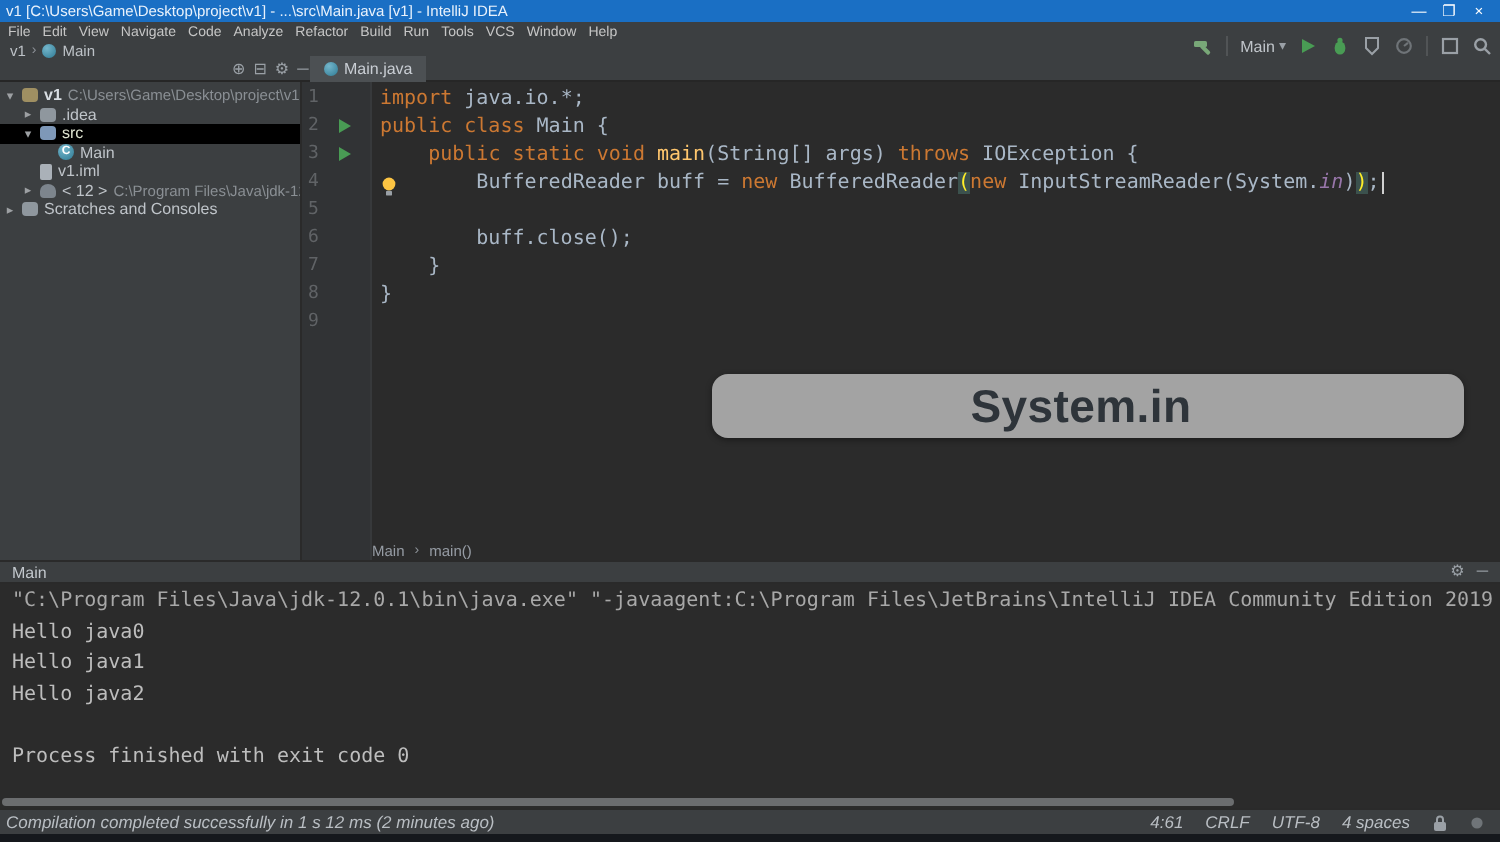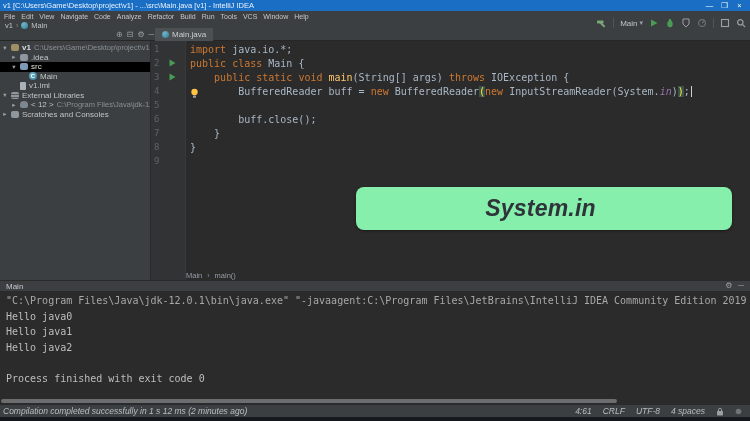--- a/index.html
+++ b/index.html
@@ -71,23 +71,23 @@
   .codetext span { white-space:pre; }
   .t-kw { color:#cc7832; }
   .t-pl { color:#a9b7c6; }
   .t-cls { color:#a9b7c6; }
   .t-fn { color:#ffc66d; }
   .t-field { color:#9876aa; font-style:italic; }
   .t-match { background:#3b514d; color:#ffef28; }
   .caret { width:1.5px; height:11px; background:#d0d0d0; margin-left:1px; }
   .bulb { position:absolute; left:4px; top:2px; }
   
-  .caption { position:absolute; left:356px; top:187px; width:376px; height:43px; background:#86efac;
+  .caption { position:absolute; left:356px; top:187px; width:376px; height:32px; background:#a3a3a3;
     border-radius:8px; display:flex; align-items:center; justify-content:center; z-index:9;
-    box-shadow:0 1px 3px rgba(0,0,0,0.4);font-style:italic; }
+    box-shadow:0 1px 3px rgba(0,0,0,0.4); }
   .cap-hl { font-size:23px; font-weight:bold; color:#2e343a; margin-right:7px; letter-spacing:0.2px; }
   .cap-tx { font-size:22px; color:#3c434a; }
   
   .ecrumbs { position:absolute; top:271px; left:186px; height:9px; display:flex; gap:5px; align-items:center;
     font-size:7.5px; color:#969ca4; }
   
   .runheader { position:absolute; top:280px; left:0; right:0; height:12px; background:#3c3f41;
     border-top:1px solid #2a2a2a; border-bottom:1px solid #2a2a2a;
     display:flex; align-items:center; padding:0 6px; }
   .runtab { font-size:8px; color:#c3c8cd; }
@@ -229,25 +229,20 @@
       </div>
       <div class="trow" style="padding-left:20px">
         <span class="arr"></span>
         <span class="ic-class">C</span>
         <span class="tlabel">Main</span>
       </div>
       <div class="trow" style="padding-left:11px">
         <span class="arr"></span>
         <span class="ic ic-file"></span>
         <span class="tlabel">v1.iml</span>
-      </div>
-      <div class="trow" style="padding-left:2px">
-        <span class="arr">▾</span>
-        <span class="ic ic-lib"></span>
-        <span class="tlabel">External Libraries</span>
       </div>
       <div class="trow" style="padding-left:11px">
         <span class="arr">▸</span>
         <span class="ic ic-jdk"></span>
         <span class="tlabel">&lt; 12 &gt;</span>
         <span class="tpath">C:\Program Files\Java\jdk-12.0.1</span>
       </div>
       <div class="trow" style="padding-left:2px">
         <span class="arr">▸</span>
         <span class="ic ic-folder"></span>

